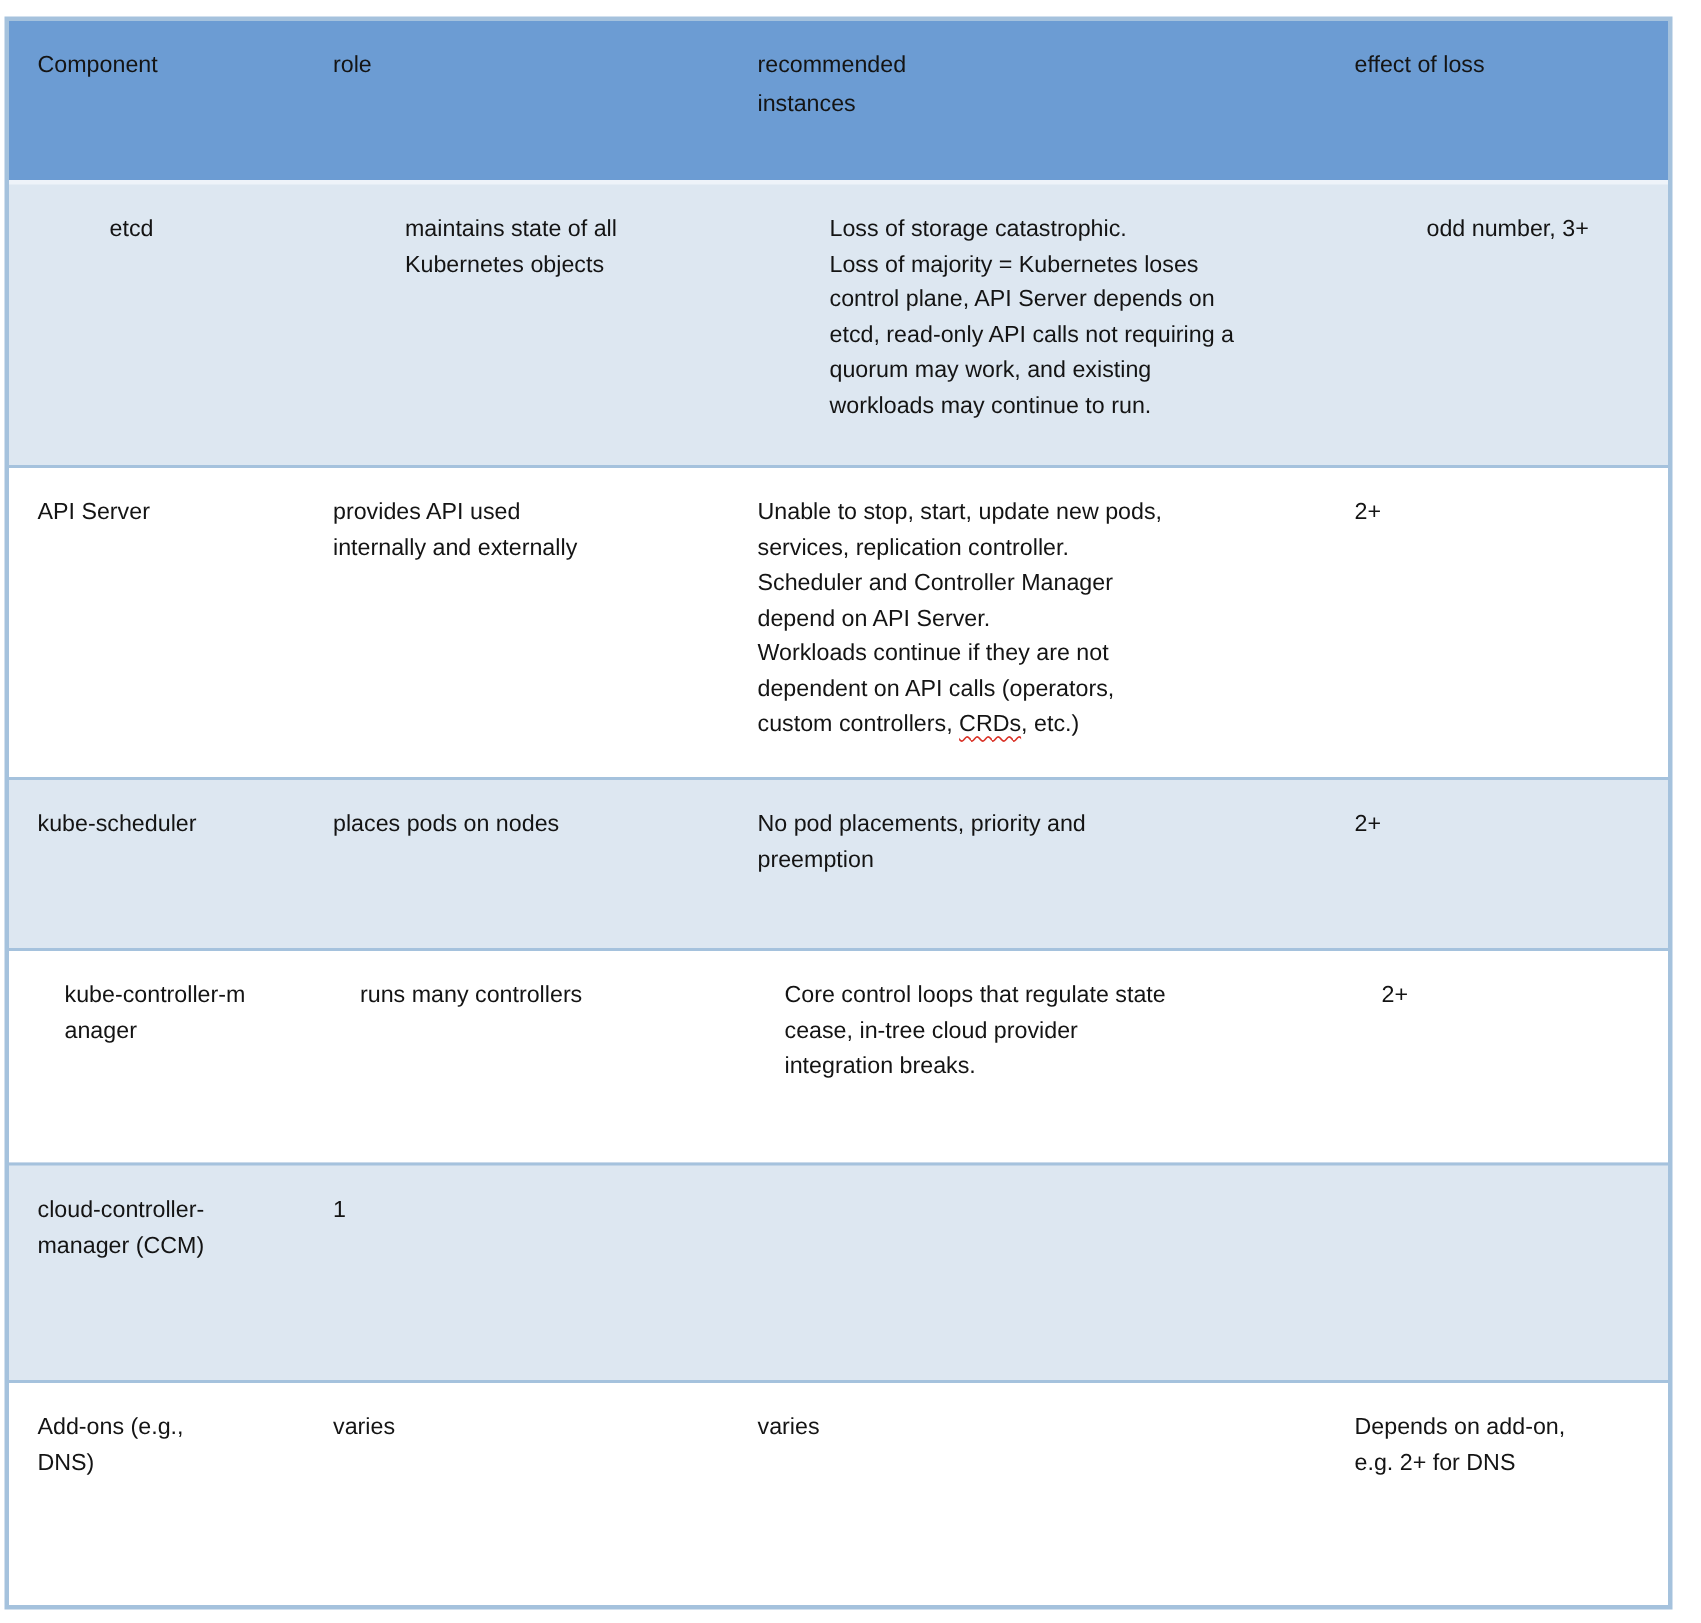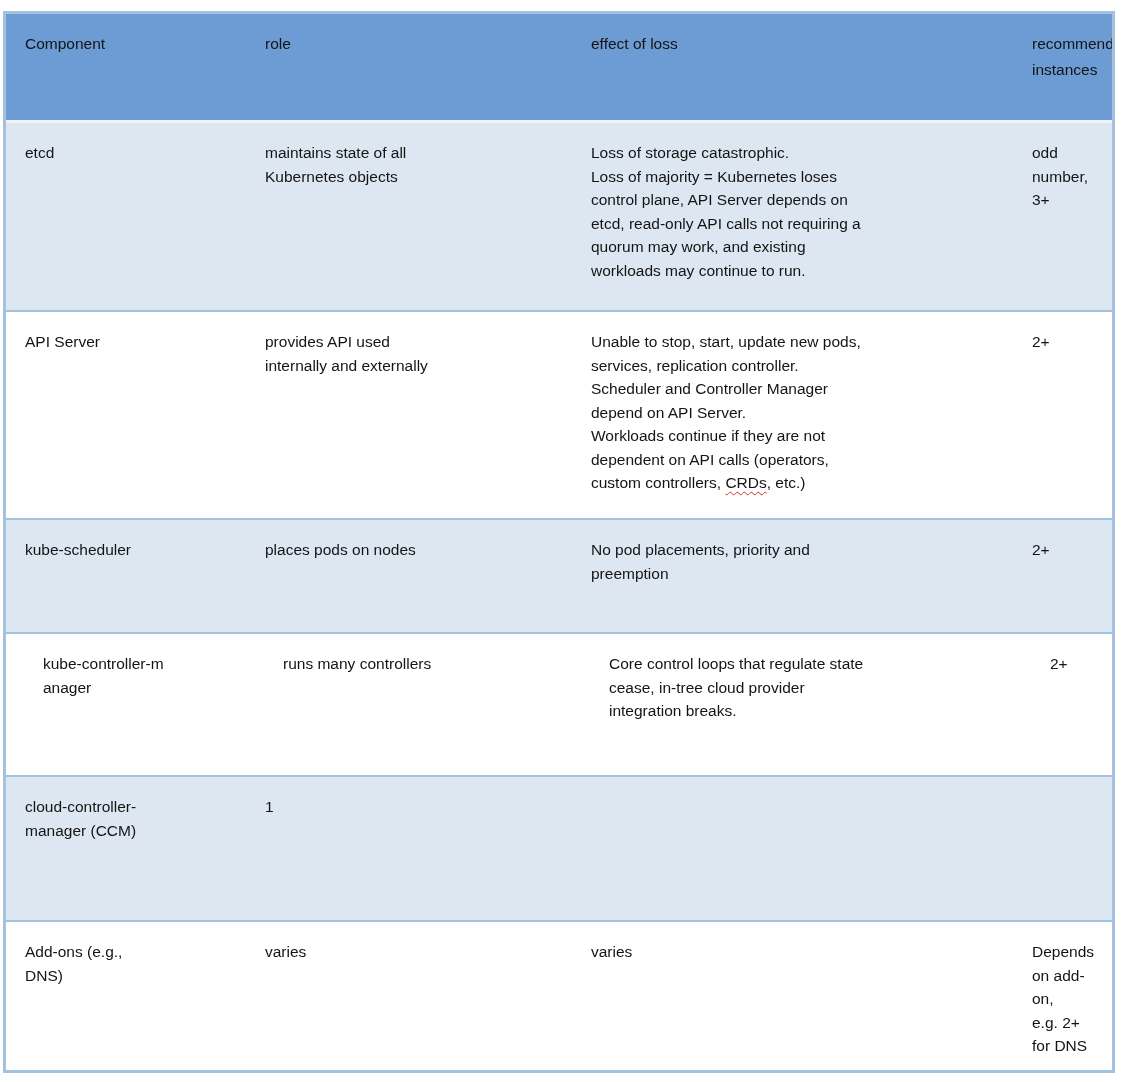--- a/index.html
+++ b/index.html
@@ -17,37 +17,36 @@
     box-sizing: border-box;
     border: 3px solid var(--border-color, #a5c2dd);
     display: flex;
     flex-direction: column;
     background: #ffffff;
   }
   .row {
     display: grid;
     grid-template-columns: 197px 283px 398px 1fr;
     box-sizing: border-box;
-    gap: 43px;
   }
   .cell {
     padding: 18px 10px 0 19px;
     font-size: 15.5px;
     line-height: 23.5px;
     white-space: pre-line;
     overflow: hidden;
   }
   .header-row {
     background: var(--header-bg, #6c9cd3);
     min-height: 106px;
   }
   .header-row .cell { padding-top: 17px; line-height: 26px; }
   .row-band  { background: var(--band-bg, #dde7f1); }
   .row-white { background: #ffffff; }
-  .sep-pale  { border-top: 3px solid var(--pale-sep, #eef3f9); }
+  .sep-pale  { border-top: 3px solid var(--pale-sep, #eef3f9); padding-left: 48px; }
   .sep-blue  { border-top: 2px solid var(--border-color, #a5c2dd); }
   .r0 { min-height: 190px; }
   .r1 { min-height: 208px; }
   .r2 { min-height: 114px; }
   .r3 { min-height: 143px; padding-left: 18px; }
   .r4 { min-height: 145px; }
   .r5 { min-height: 150px; }
   .misspell {
     text-decoration: underline;
     text-decoration-style: wavy;
@@ -58,23 +57,23 @@
   }
 </style>
 </head>
 <body>
 
 <div class="doc-table">
 
   <div class="row header-row">
     <div class="cell">Component</div>
     <div class="cell">role</div>
-    <div class="cell">effect of loss</div>
     <div class="cell">recommended
 instances</div>
+    <div class="cell">effect of loss</div>
   </div>
 
   <div class="row row-band sep-pale r0">
     <div class="cell">etcd</div>
     <div class="cell">maintains state of all
 Kubernetes objects</div>
     <div class="cell">Loss of storage catastrophic.
 Loss of majority = Kubernetes loses
 control plane, API Server depends on
 etcd, read-only API calls not requiring a

